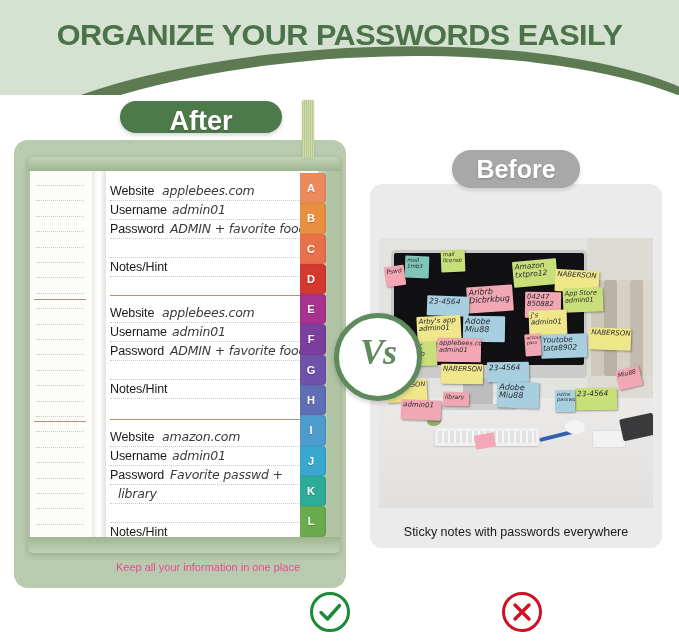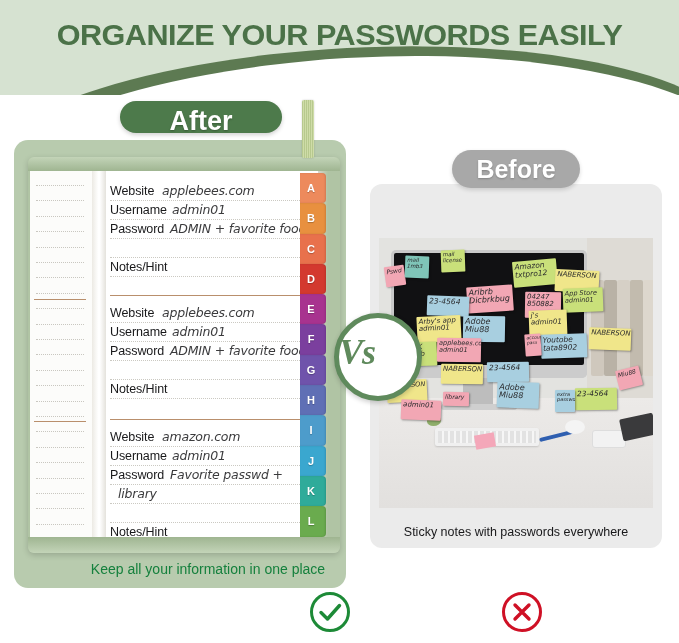--- a/index.html
+++ b/index.html
@@ -131,21 +131,21 @@
     position:absolute;left:0;top:0;width:22px;height:30.3px;
     line-height:30.3px;text-align:center;
     color:#ffffff;font-size:11px;font-weight:bold;
     font-family:"Liberation Sans", sans-serif;
     text-shadow:0 1px 1px rgba(0,0,0,.25);
   }
 
   
   .after-caption{
     position:absolute;left:14px;top:561px;width:388px;text-align:center;
-    font-size:14px;color:#15803d;
+    font-size:11px;color:#ec4899;
     font-family:"Liberation Sans", sans-serif;
   }
   .check-circle{
     position:absolute;left:310px;top:592px;width:34px;height:34px;
     border:3px solid #1d8a37;border-radius:50%;background:#fff;z-index:9;
   }
   .check-mark{position:absolute;left:0;top:0;width:34px;height:34px;}
 
   
   .before-panel{
@@ -219,21 +219,21 @@
   }
   .x-mark{position:absolute;left:0;top:0;width:34px;height:34px;}
 
   
   .vs{
     position:absolute;left:334px;top:313px;width:78px;height:78px;
     background:#ffffff;border:5px solid #5f8a5c;border-radius:50%;
     z-index:20;box-shadow:0 2px 5px rgba(0,0,0,.2);
   }
   .vs span{
-    display:block;width:100%;line-height:68px;
+    display:block;width:100%;text-align:center;line-height:68px;
     font-size:36px;font-weight:bold;color:#5f8a5c;
     font-family:"Liberation Serif", serif;
     font-style:italic;letter-spacing:-1px;
   }
 </style>
 </head>
 <body>
 
 <div id="root">
 

